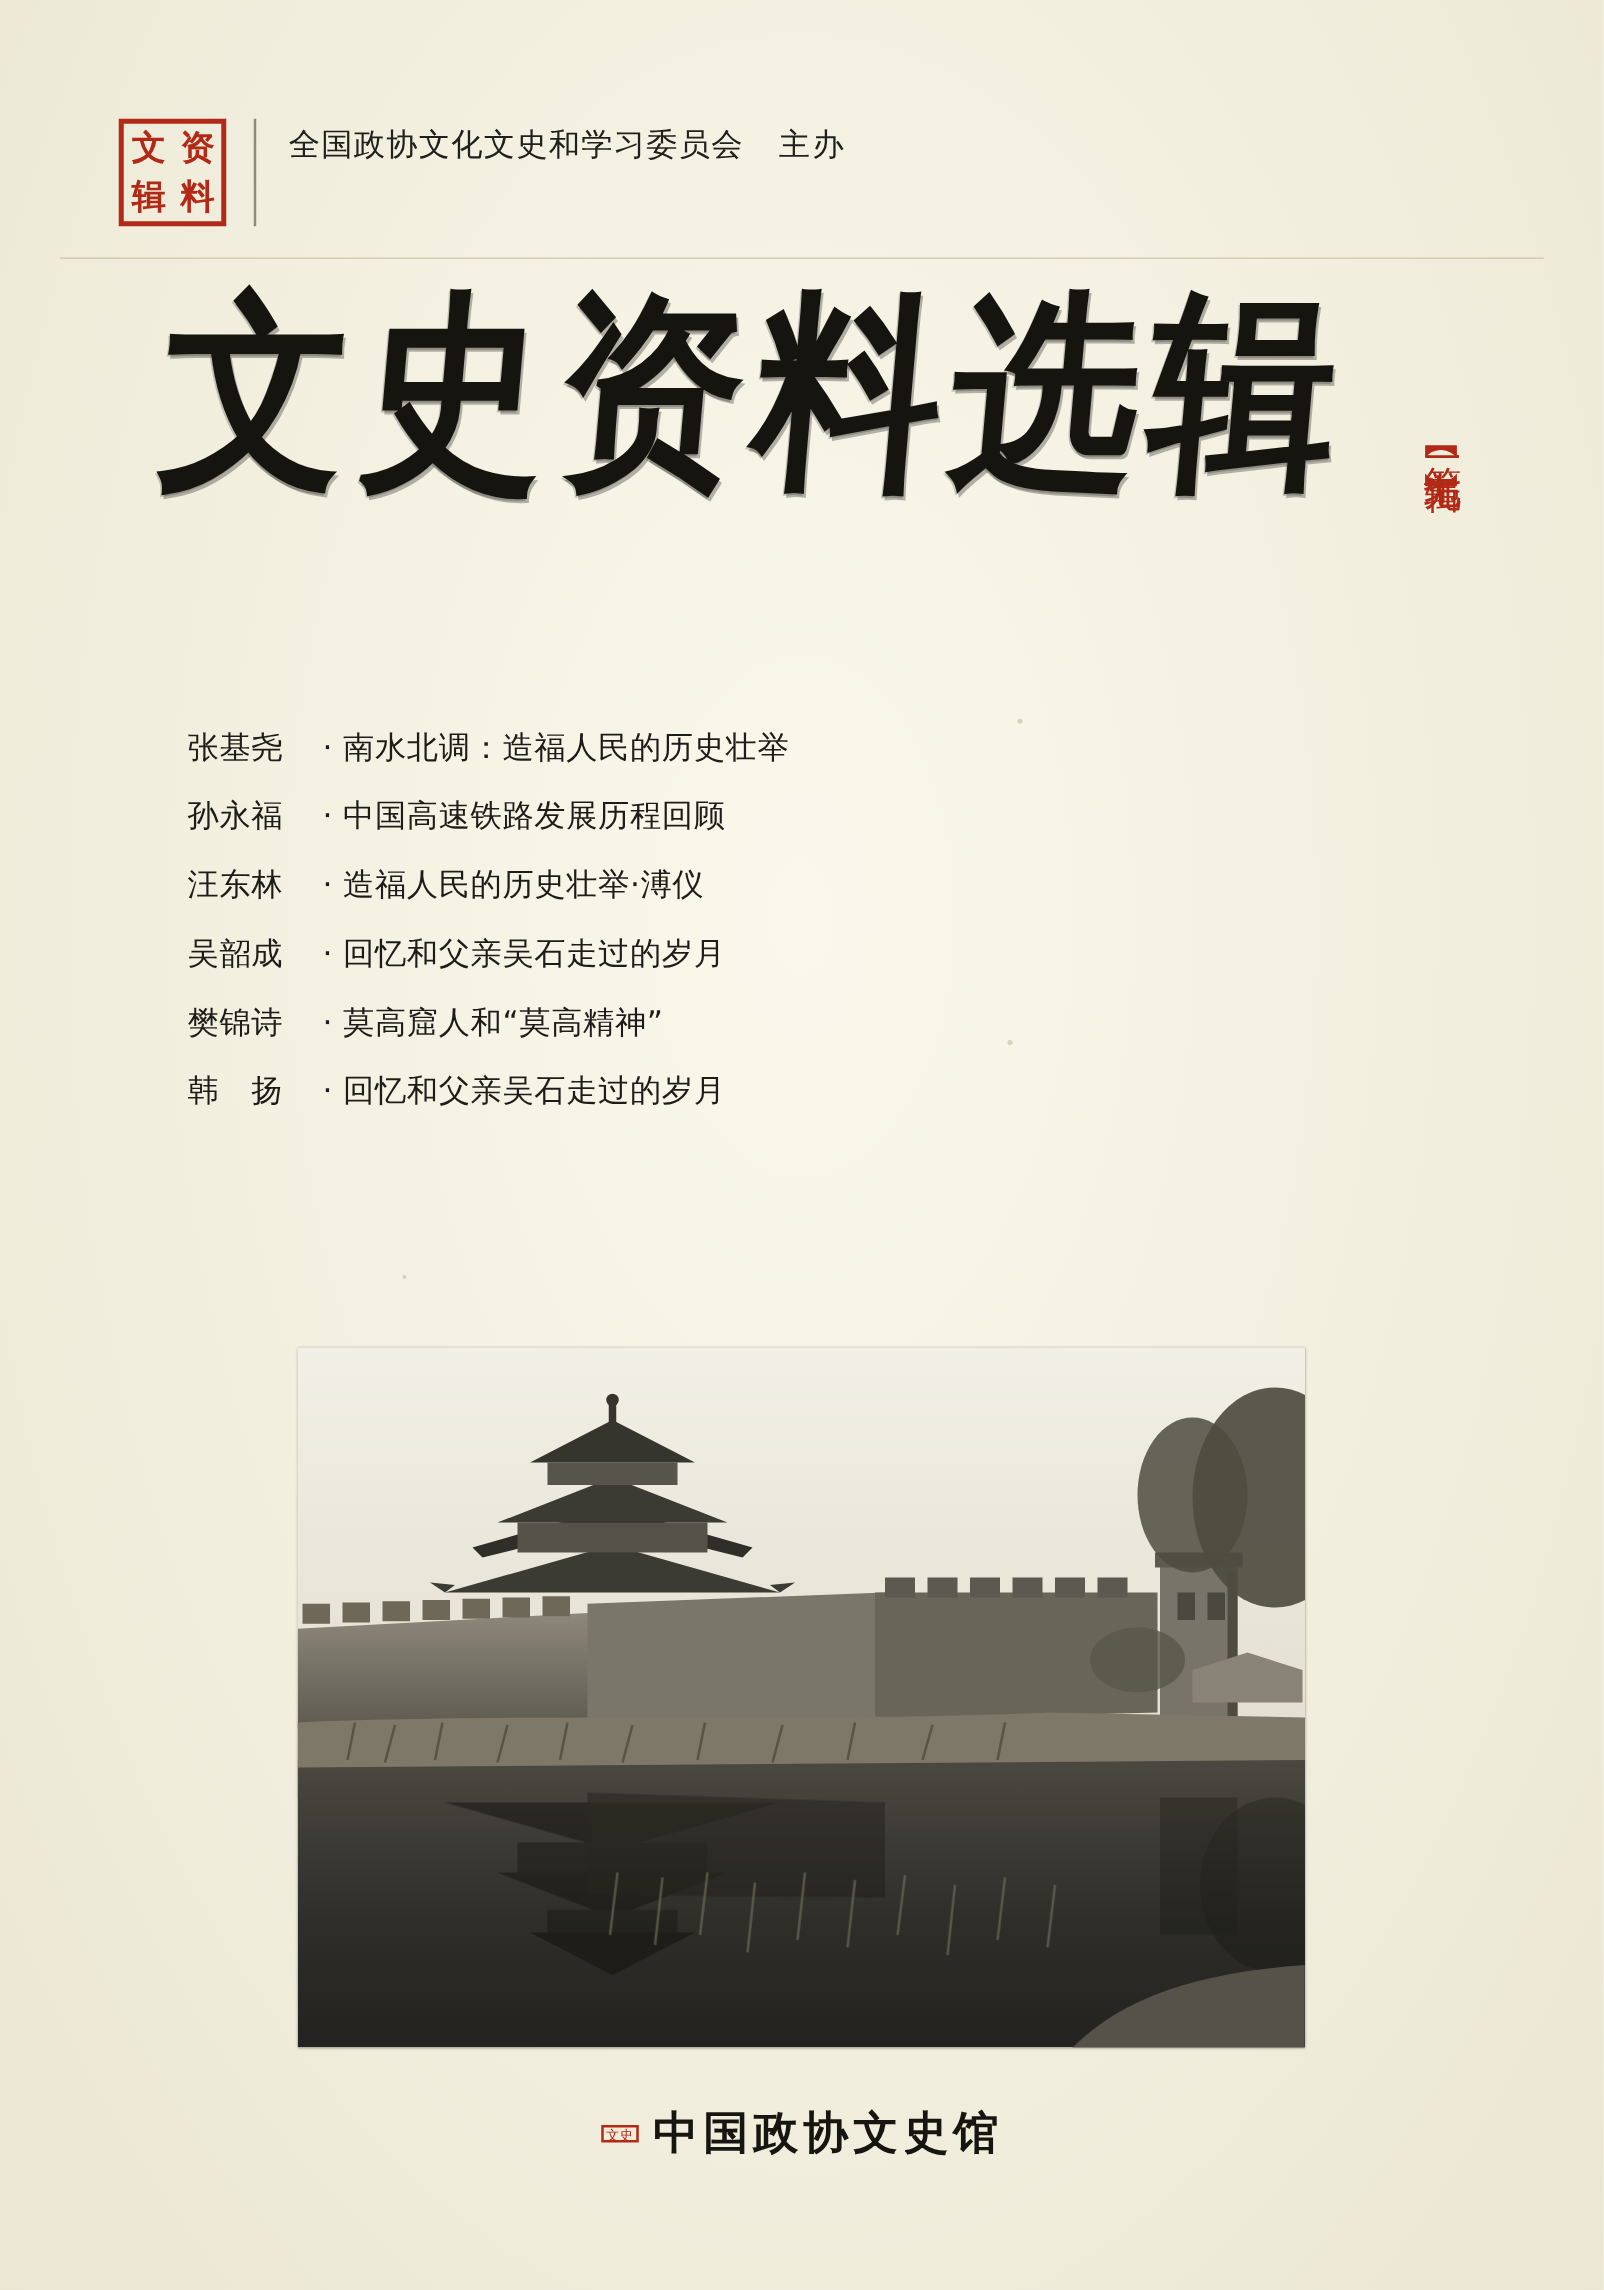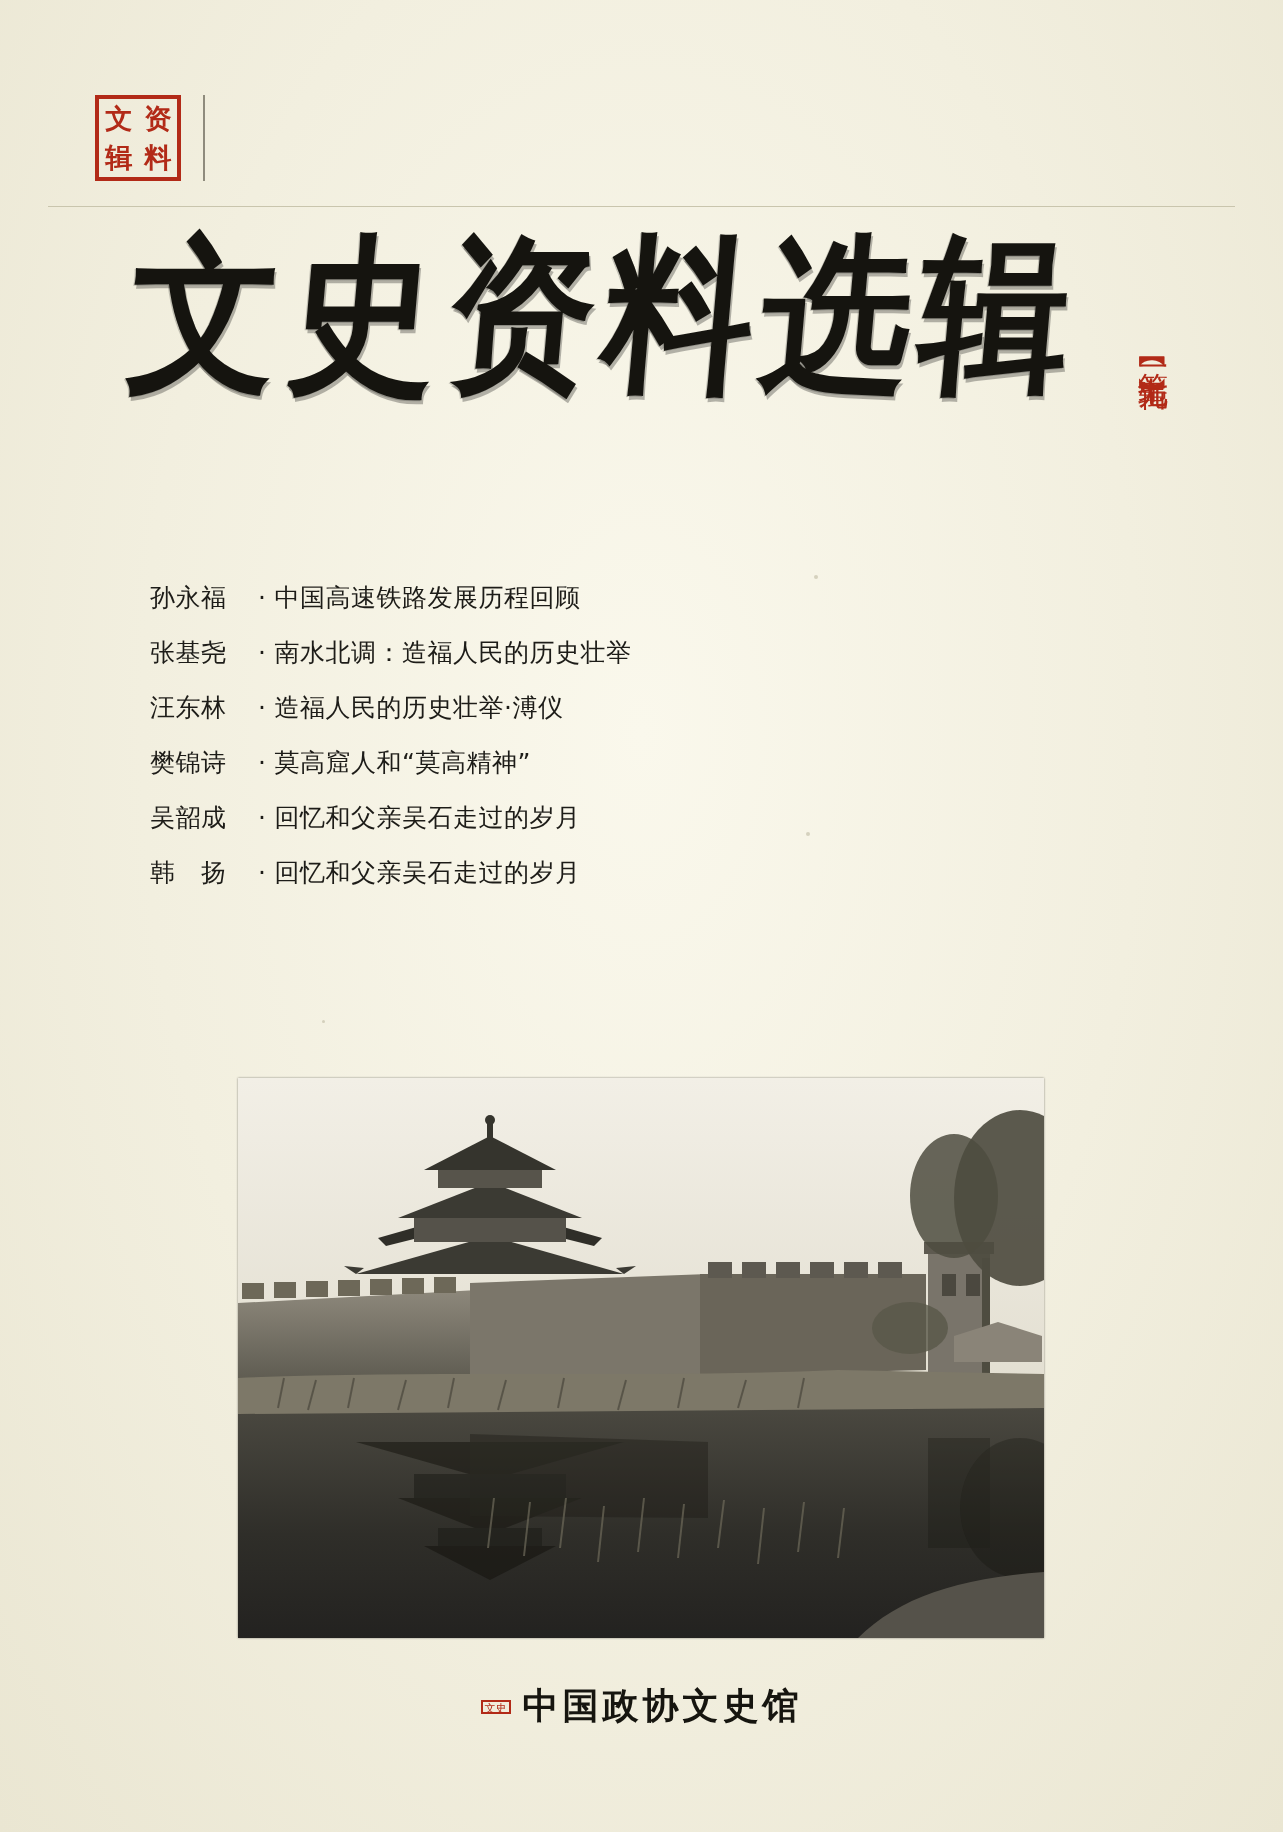--- a/index.html
+++ b/index.html
@@ -214,51 +214,54 @@
 
   <div class="header">
     <div class="seal">
       <span>文</span>
       <span>资</span>
       <span>辑</span>
       <span>料</span>
     </div>
     <div class="header-divider"></div>
     <div class="header-lines">
+      <div class="header-line">
+        <span>全国政协文化文史和学习委员会</span><span class="role">主办</span>
+      </div>
     </div>
   </div>
 
   <div class="rule"></div>
 
   <div class="title-wrap">
     <div class="title-cal">文史资料选辑</div>
     <div class="issue">【第一七九辑】</div>
   </div>
 
   <div class="contents">
 
     <div class="toc-item">
+      <span class="toc-author">张基尧</span><span class="toc-dot">·</span><span>南水北调：造福人民的历史壮举</span>
+    </div>
+
+    <div class="toc-item">
       <span class="toc-author">孙永福</span><span class="toc-dot">·</span><span>中国高速铁路发展历程回顾</span>
     </div>
 
-    <div class="toc-item">
-      <span class="toc-author">张基尧</span><span class="toc-dot">·</span><span>南水北调：造福人民的历史壮举</span>
-    </div>
-
 
     <div class="toc-item">
       <span class="toc-author">汪东林</span><span class="toc-dot">·</span><span>造福人民的历史壮举·溥仪</span>
     </div>
 
     <div class="toc-item">
+      <span class="toc-author">吴韶成</span><span class="toc-dot">·</span><span>回忆和父亲吴石走过的岁月</span>
+    </div>
+
+    <div class="toc-item">
       <span class="toc-author">樊锦诗</span><span class="toc-dot">·</span><span>莫高窟人和“莫高精神”</span>
-    </div>
-
-    <div class="toc-item">
-      <span class="toc-author">吴韶成</span><span class="toc-dot">·</span><span>回忆和父亲吴石走过的岁月</span>
     </div>
 
     <div class="toc-item">
       <span class="toc-author">韩　扬</span><span class="toc-dot">·</span><span>回忆和父亲吴石走过的岁月</span>
     </div>
 
 
   </div>
 
   <div class="photo">

